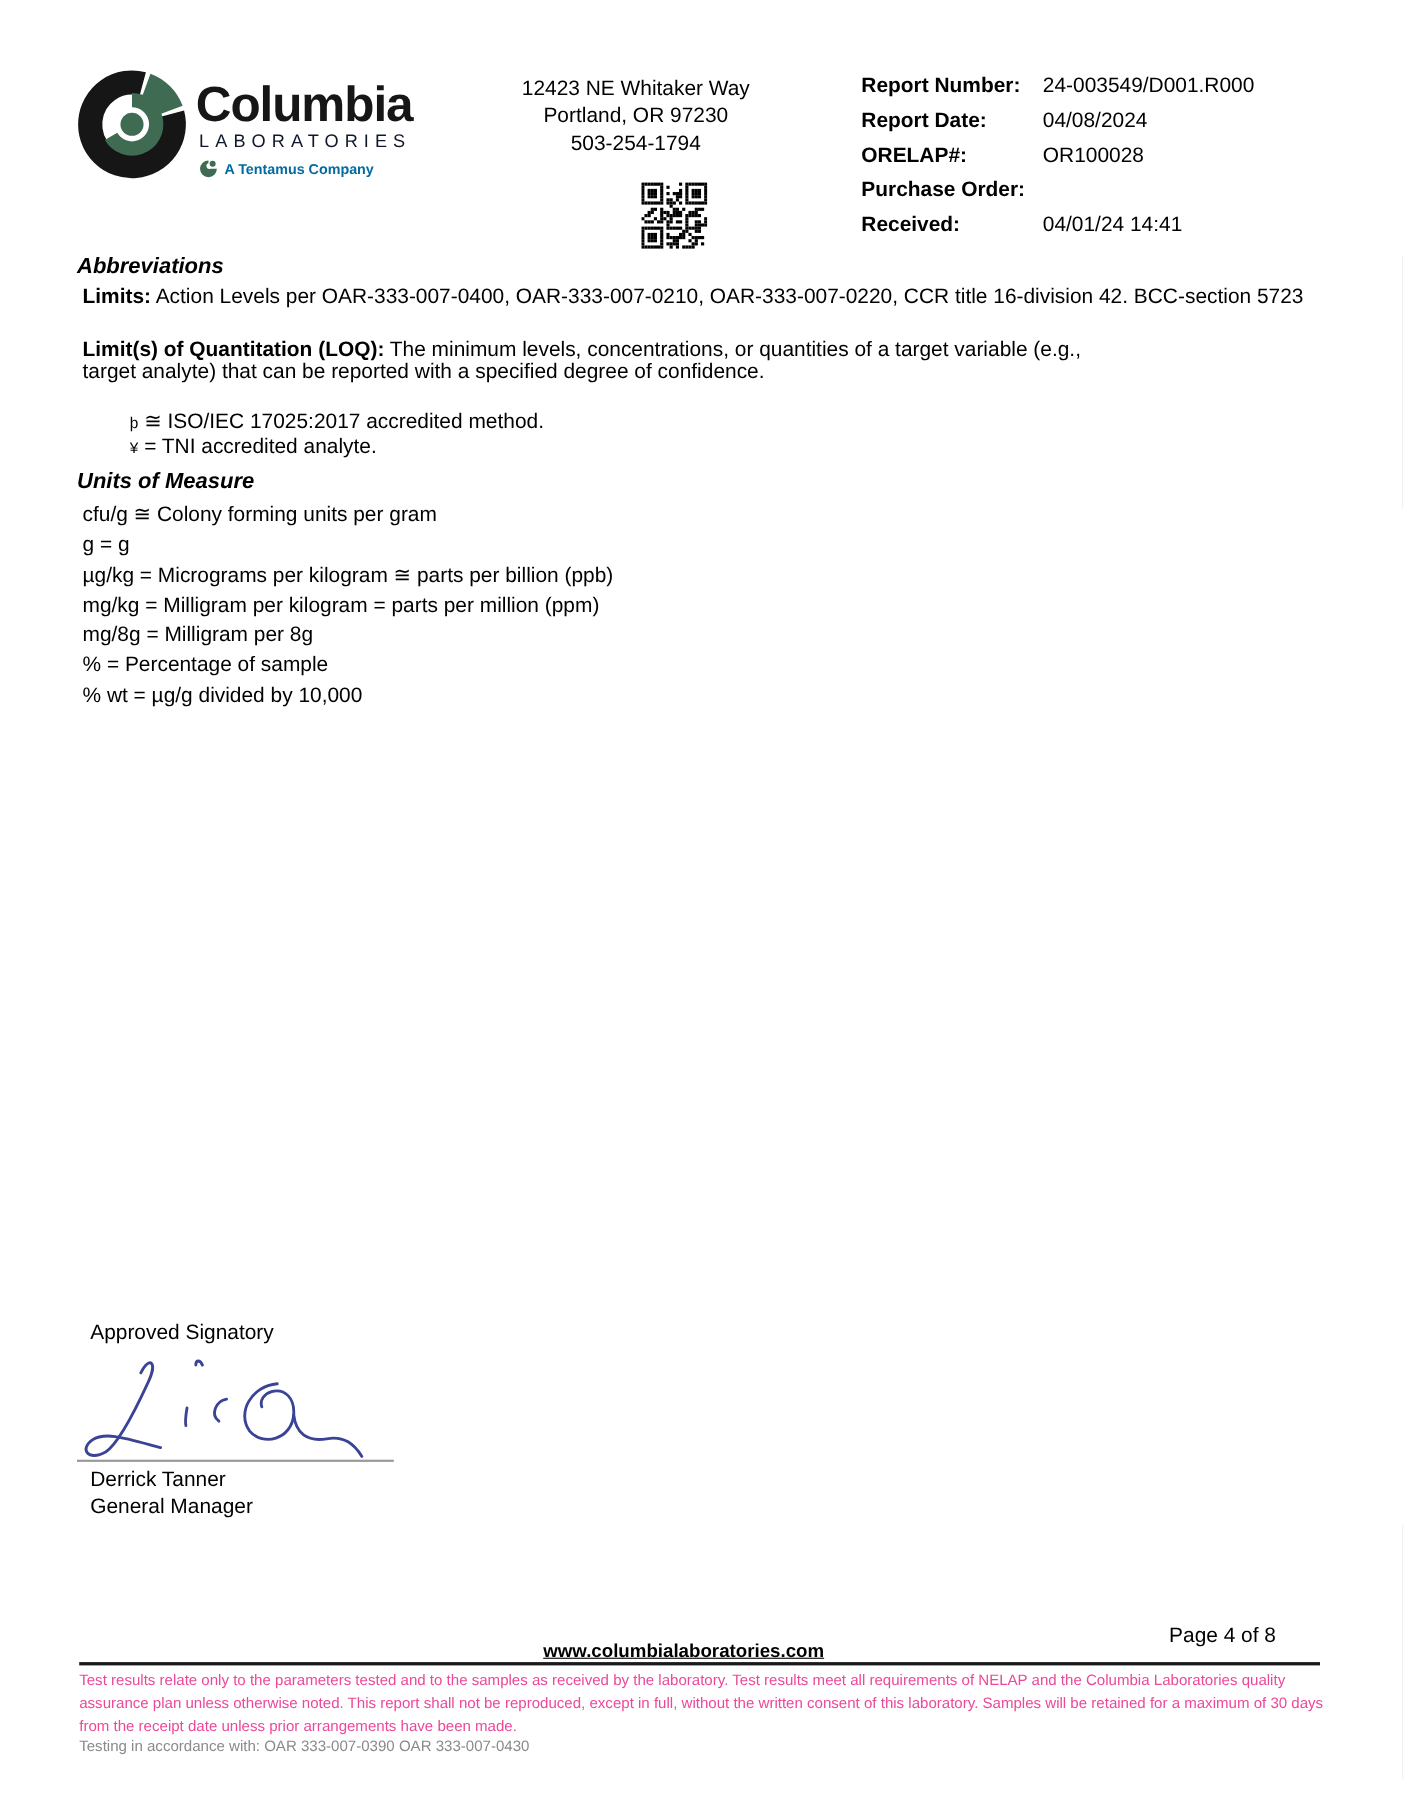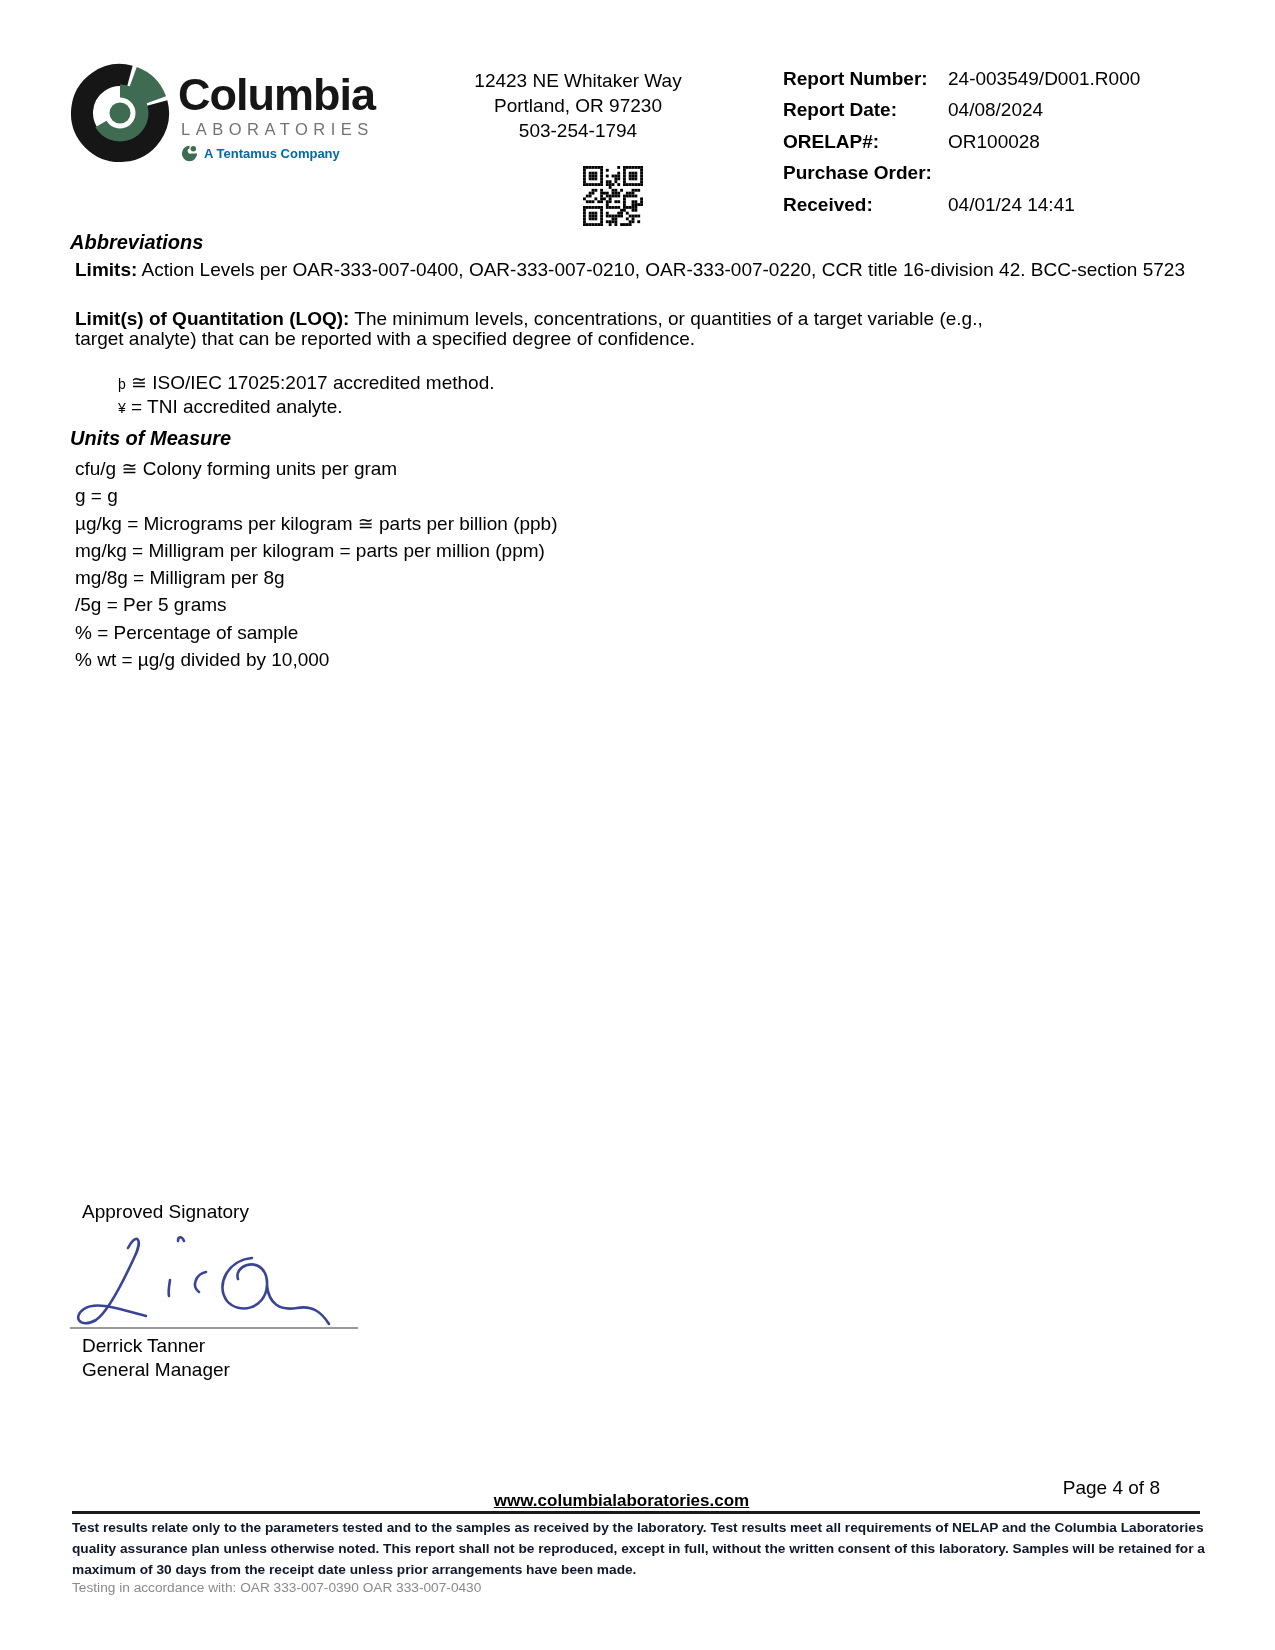--- a/index.html
+++ b/index.html
@@ -11,21 +11,21 @@
     background: #ffffff;
     font-family: "Liberation Sans", sans-serif;
     color: #000;
     overflow: hidden;
   }
   
   .logo { position: absolute; left: 70px; top: 62px; display: flex; }
   .logo-mark { width: 100px; height: 102px; }
   .logo-text { margin-left: 8px; padding-top: 10px; }
   .logo-name { font-size: 45px; font-weight: bold; letter-spacing: -1px; color: #161616; line-height: 1; }
-  .logo-sub { font-size: 16.5px; letter-spacing: 5.5px; color: #737373; margin-top: 3px; margin-left: 3px; }
+  .logo-sub { font-size: 16.5px; letter-spacing: 5.5px; color: #0f172a; margin-top: 3px; margin-left: 3px; }
   .logo-tagline { display: flex; align-items: center; margin-top: 6px; margin-left: 3px; }
   .logo-tagline .leaf { width: 17px; height: 17px; margin-right: 6px; }
   .logo-tagline span { font-size: 13px; font-weight: bold; color: #0369a1; }
 
   .address { position: absolute; left: 448px; top: 68px; width: 260px; text-align: center; font-size: 19px; line-height: 25px; }
 
   .report-info { position: absolute; left: 783px; top: 68px; }
   .report-row { display: flex; height: 31.4px; align-items: baseline; }
   .report-label { width: 165px; font-weight: bold; font-size: 19px; }
   .report-value { font-size: 19px; }
@@ -44,21 +44,21 @@
   
   .sig-label { position: absolute; left: 82px; top: 1201px; font-size: 19px; }
   .sig-svg { position: absolute; left: 66px; top: 1228px; width: 270px; height: 110px; }
   .sig-line { position: absolute; left: 70px; top: 1327px; width: 288px; height: 2px; background: #9a9a9a; }
   .sig-name { position: absolute; left: 82px; top: 1334px; font-size: 19px; line-height: 24px; }
 
   
   .page-label { position: absolute; left: 960px; top: 1477px; width: 200px; text-align: right; font-size: 19px; }
   .website { position: absolute; left: 0; top: 1491px; width: 1243px; text-align: center; font-size: 17px; font-weight: bold; text-decoration: underline; color: #000; }
   .footer-rule { position: absolute; left: 72px; top: 1511px; width: 1128px; height: 3px; background: #1a1a1a; }
-  .disclaimer { position: absolute; left: 72px; top: 1517px; width: 1146px; font-size: 13.7px; line-height: 21px; color: #0f172a; font-weight: bold; }
+  .disclaimer { position: absolute; left: 72px; top: 1517px; width: 1146px; font-size: 13.7px; line-height: 21px; color: #ec4899; }
   .testing-note { position: absolute; left: 72px; top: 1580px; width: 1146px; font-size: 13.7px; color: #8a8a8a; }
 </style>
 </head>
 <body>
 
 <div class="page">
 
   <div class="logo">
     <svg class="logo-mark" viewBox="0 0 100 100">
       <path d="M 86.7 40.2 A 38 38 0 1 1 59.8 13.3" fill="none" stroke="#161616" stroke-width="22"></path>
@@ -348,21 +348,20 @@
     <span class="sym">¥</span><span> = TNI accredited analyte.</span>
   </div>
 
   <div class="section-heading" style="top:427px;">Units of Measure</div>
   <ul class="units-list">
       <li>cfu/g ≅ Colony forming units per gram</li>
       <li>g = g</li>
       <li>µg/kg = Micrograms per kilogram ≅ parts per billion (ppb)</li>
       <li>mg/kg = Milligram per kilogram = parts per million (ppm)</li>
       <li>mg/8g = Milligram per 8g</li>
-      <li>/5g = Per 5 grams</li>
       <li>% = Percentage of sample</li>
       <li>% wt = µg/g divided by 10,000</li>
     </ul>
 
   <div class="sig-label">Approved Signatory</div>
   <svg class="sig-svg" viewBox="0 0 270 110">
     <g fill="none" stroke="#3a4496" stroke-width="2.6" stroke-linecap="round">
       <path d="M62,20 C70,4 78,10 68,30 C56,56 42,84 30,92 C14,101 6,89 18,81 C30,73 50,80 80,88"></path>
       <path d="M118,13 C116,8 112,8 112,13"></path>
       <path d="M104,52 C103,58 102,64 103,68"></path>

